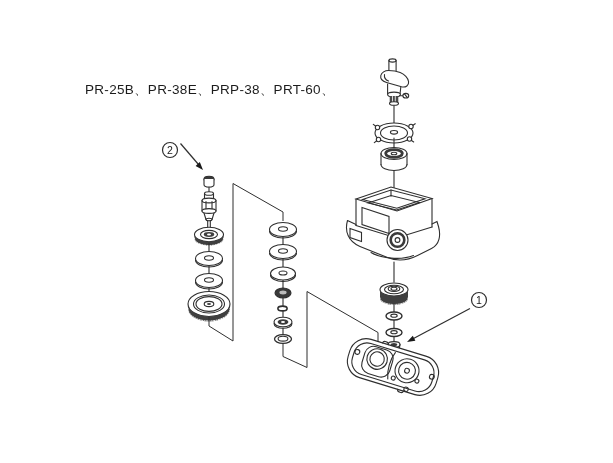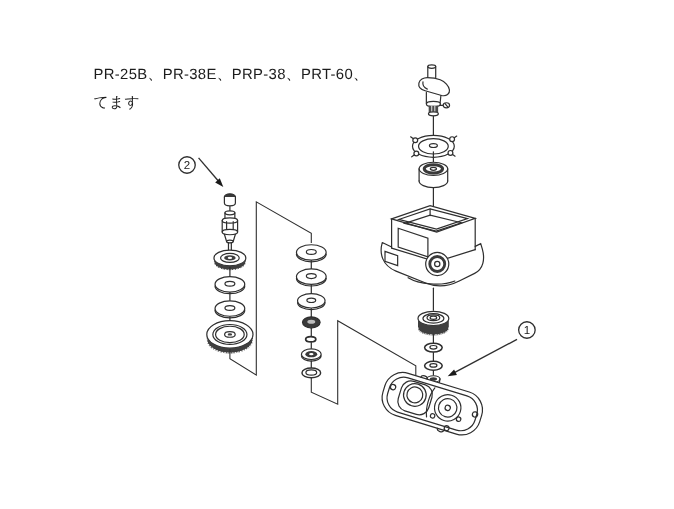--- a/index.html
+++ b/index.html
@@ -4,36 +4,35 @@
 <style>
   html,body{margin:0;padding:0;}
   body{
     width:613px;height:463px;
     background:#ffffff;
     font-family:"Liberation Sans","DejaVu Sans",sans-serif;
     position:relative;overflow:hidden;
   }
   .canvas{position:absolute;inset:0;width:613px;height:463px;background:var(--bg,#fff);}
   .note{
-    position:absolute;left:85px;top:56px;
+    position:absolute;left:85px;top:78px;
     font-size:13.5px;line-height:24.5px;
     color:var(--text,#1c1c1c);letter-spacing:.3px;white-space:nowrap;
   }
   .diagram-svg{position:absolute;left:0;top:0;width:613px;height:463px;}
   .diagram-svg g{stroke:var(--line,#2f2f2f);}
   .callout-num{font-size:10.5px;fill:#1a1a1a;stroke:none;text-anchor:middle;}
 </style>
 </head>
 <body>
 
 <div class="canvas">
 
   <div class="note">
     <div>PR-25B、PR-38E、PRP-38、PRT-60、</div>
-    <div>てます</div>
   </div>
 
   <svg class="diagram-svg" viewBox="0 0 613 463">
 
     <g fill="none" stroke-width="1.1" stroke-linecap="round">
 
       <g>
         <ellipse cx="209" cy="179" rx="5" ry="2.8" fill="#3a3a3a"></ellipse>
         <path d="M204,179 L204,184.5 A5,2.6 0 0 0 214,184.5 L214,179" fill="#fff"></path>
       </g>

